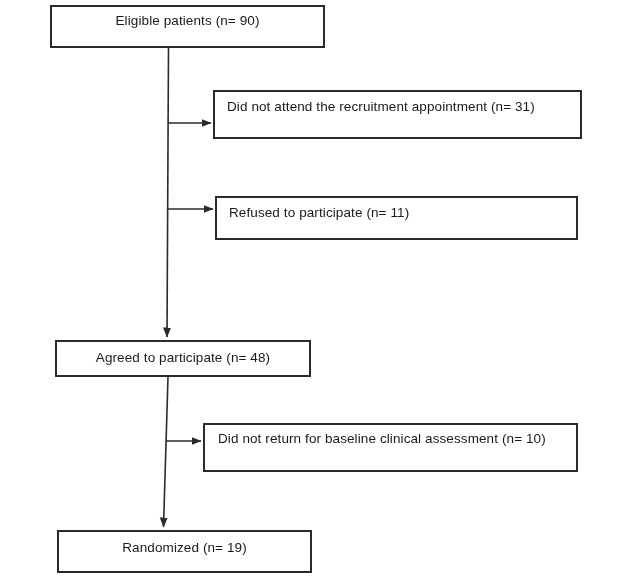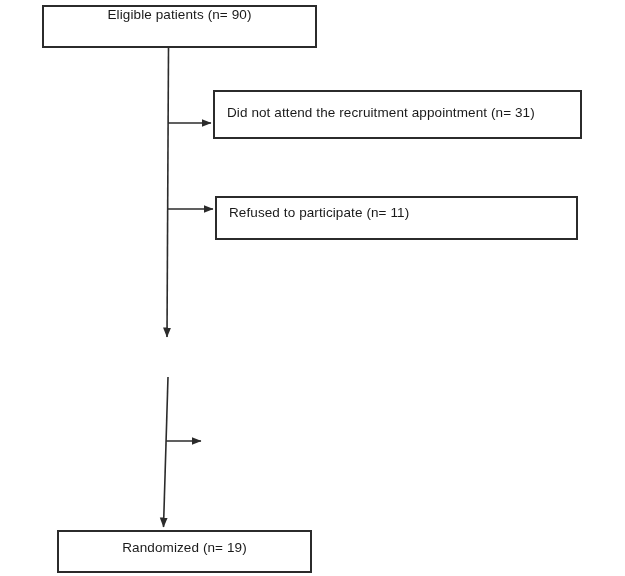--- a/index.html
+++ b/index.html
@@ -21,22 +21,22 @@
   .node {
     position: absolute;
     box-sizing: border-box;
     border: 2px solid #2b2b2b;
     background: #ffffff;
     font-size: 13.5px;
     line-height: 1.2;
     letter-spacing: 0.1px;
   }
   .node.center { text-align: center; }
-  #node-eligible        { left: 42px;  top: 5px;   width: 275px; height: 43px; }
-  #node-did-not-attend  { left: 213px; top: 90px;  width: 369px; height: 49px; padding: 13px 8px 0 12px; }
+  #node-eligible        { left: 50px;  top: 5px;   width: 275px; height: 43px; padding-top: 6px; }
+  #node-did-not-attend  { left: 213px; top: 90px;  width: 369px; height: 49px; padding: 7px 8px 0 12px; }
   #node-refused         { left: 215px; top: 196px; width: 363px; height: 44px; padding: 7px 8px 0 12px; }
   #node-agreed          { left: 55px;  top: 340px; width: 256px; height: 37px; padding-top: 8px; }
   #node-did-not-return  { left: 203px; top: 423px; width: 375px; height: 49px; padding: 6px 8px 0 13px; }
   #node-randomized      { left: 57px;  top: 530px; width: 255px; height: 43px; padding-top: 8px; }
 </style>
 </head>
 <body>
 
 <div class="canvas">
 
@@ -58,19 +58,25 @@
   </div>
 
   <div class="node" id="node-did-not-attend">
     <span>Did not attend the recruitment appointment (n= 31)</span>
   </div>
 
   <div class="node" id="node-refused">
     <span>Refused to participate (n= 11)</span>
   </div>
 
+  <div class="node center" id="node-agreed">
+    <span>Agreed to participate (n= 48)</span>
+  </div>
 
+  <div class="node" id="node-did-not-return">
+    <span>Did not return for baseline clinical assessment (n= 10)</span>
+  </div>
 
   <div class="node center" id="node-randomized">
     <span>Randomized (n= 19)</span>
   </div>
 
 </div>
 
 </body></html>

